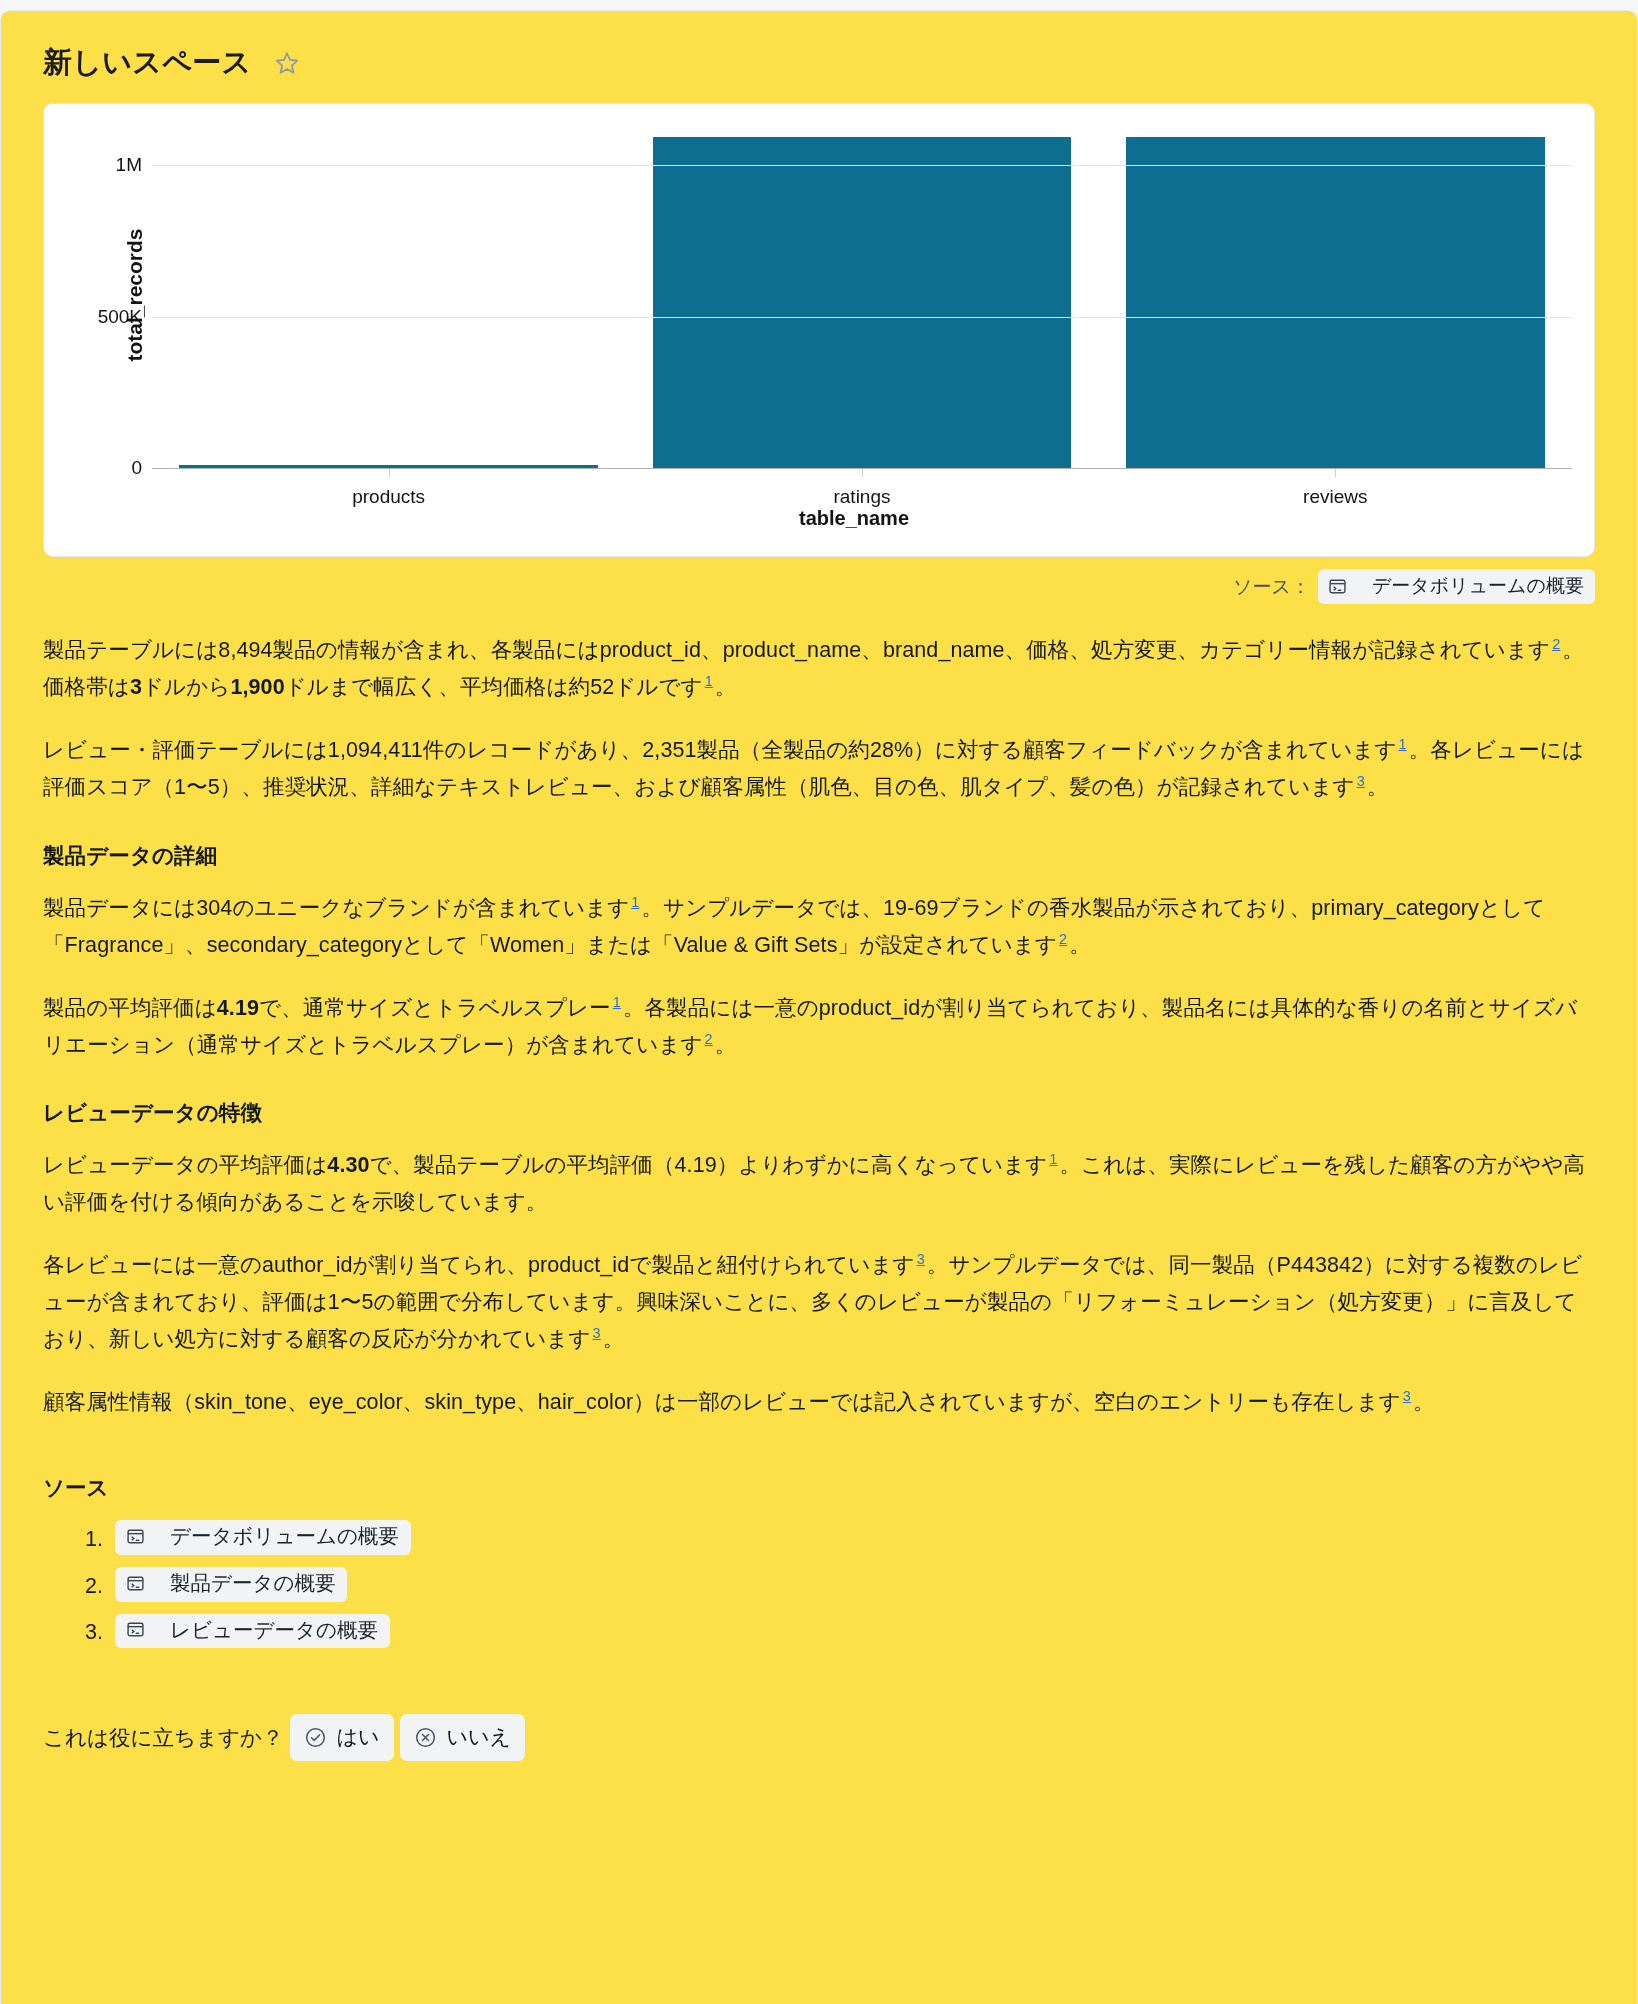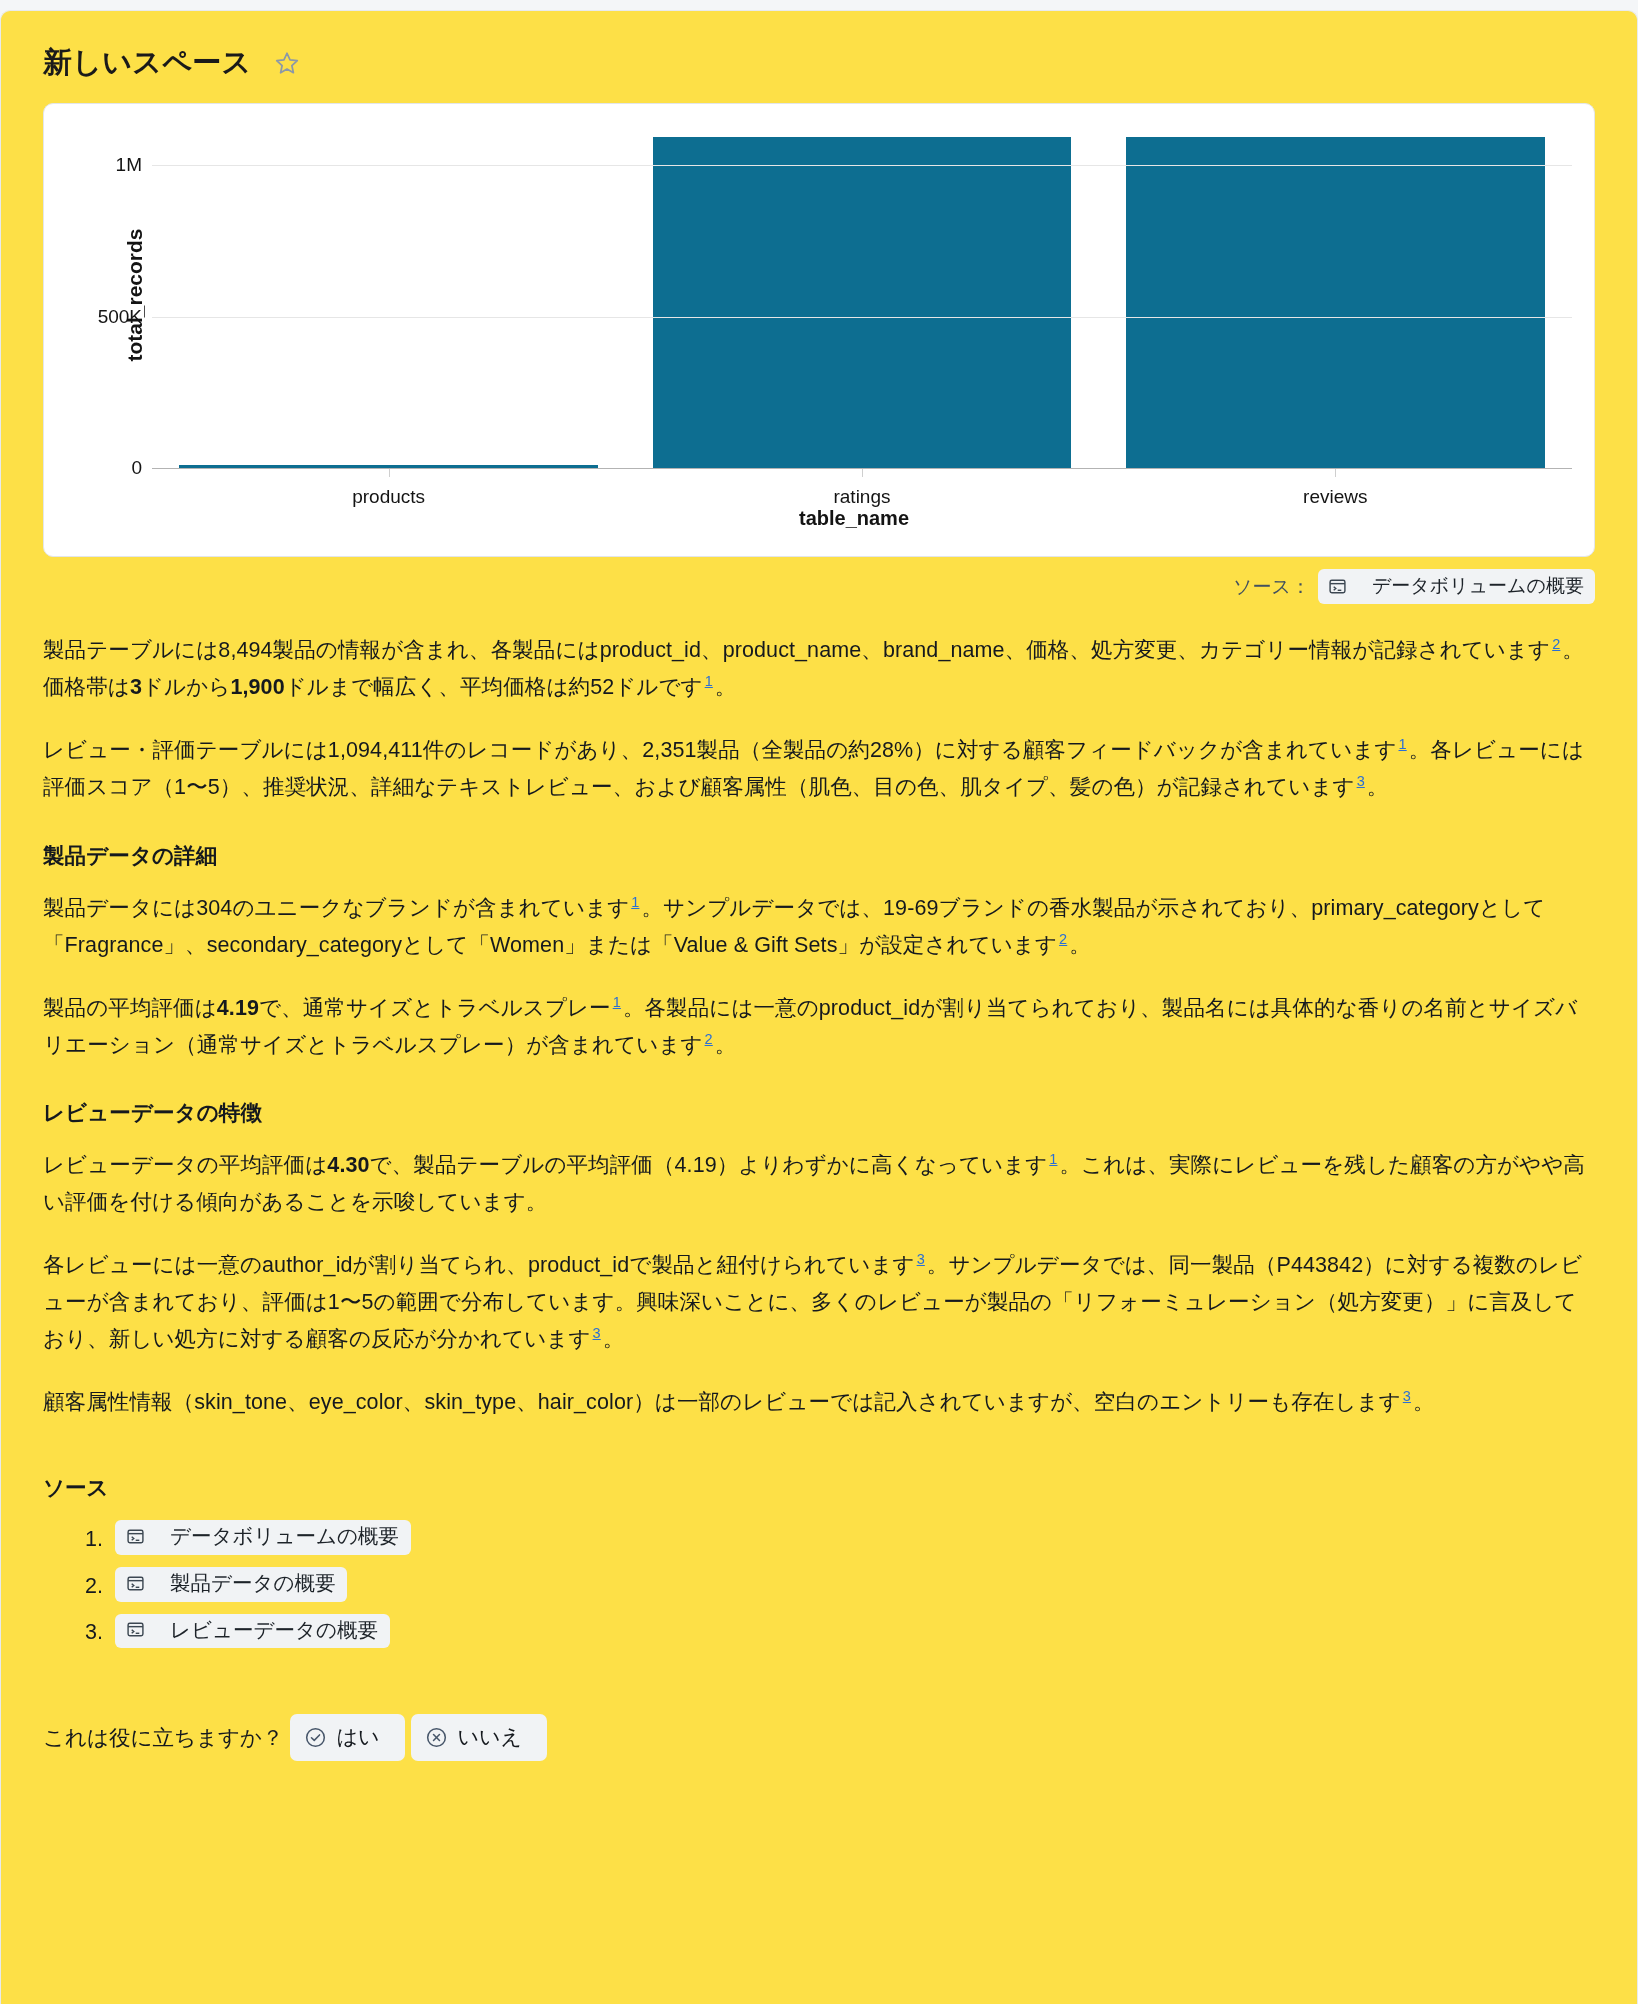--- a/index.html
+++ b/index.html
@@ -237,21 +237,21 @@
     font-size: 21.5px;
     color: #15191e;
   }
   .fb-btn {
     display: inline-flex;
     align-items: center;
     gap: 10px;
     background: #f1f3f5;
     border: none;
     border-radius: 7px;
-    padding: 9px 25px 10px 14px;
+    padding: 9px 14px 10px 14px;
     font-size: 21px;
     font-family: inherit;
     color: #15191e;
     cursor: pointer;
   }
   .fb-btn .gly {
     display: inline-flex;
     width: 23px;
     height: 23px;
     color: #47566a;

